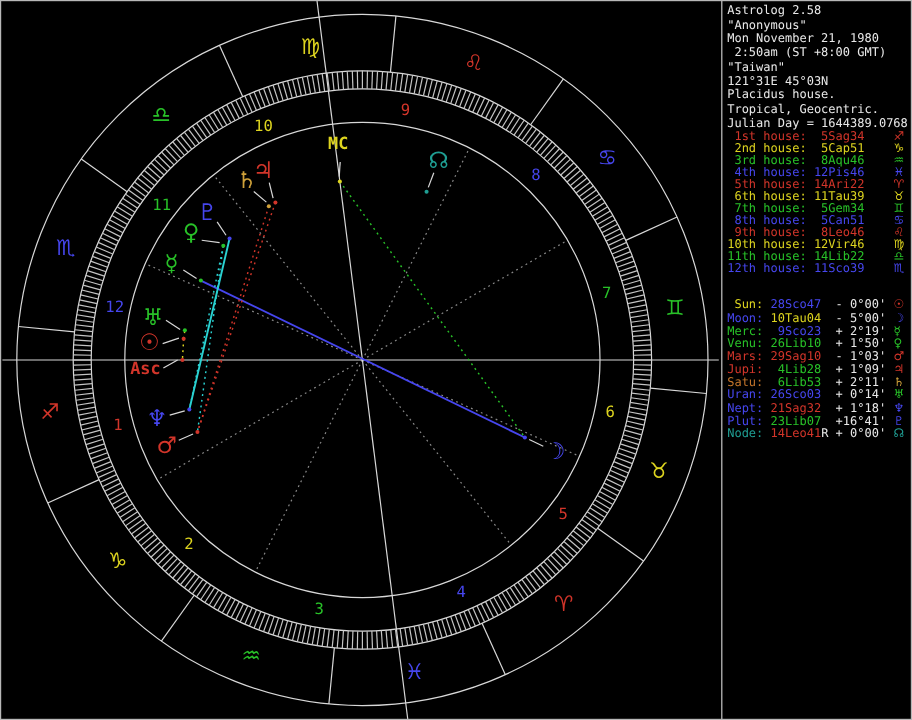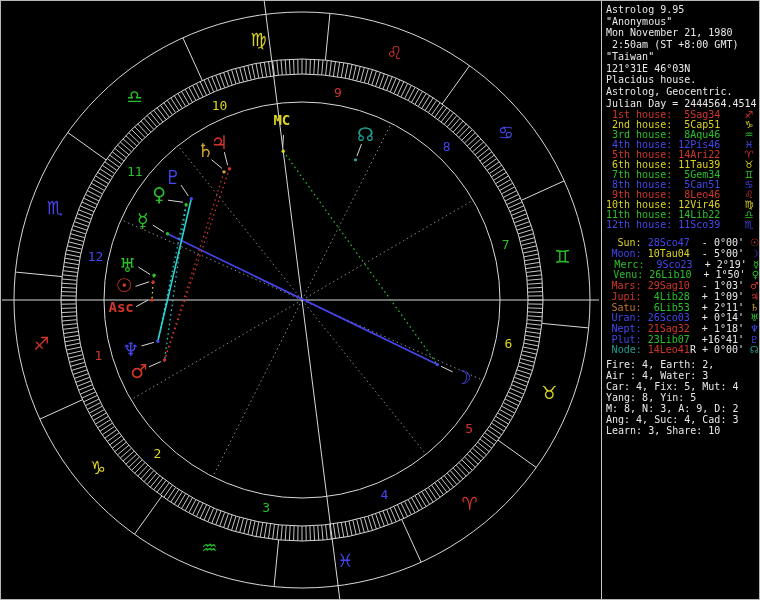--- a/index.html
+++ b/index.html
@@ -6,21 +6,21 @@
   body{width:760px;height:600px;position:relative;overflow:hidden;
        font-family:"DejaVu Sans Mono", monospace;}
   .frame{position:absolute;inset:0;border:1px solid #b8b8b8;pointer-events:none;z-index:50;}
   #chart{position:absolute;left:0;top:0;width:601px;height:600px;}
   #panel{position:absolute;left:601px;top:0;width:158px;height:600px;
          border-left:1px solid #c8c8c8;background:#000;padding-left:4px;box-sizing:border-box;}
   .sec{white-space:pre;font-size:10px;color:#e8e8e8;}
   .sec div{white-space:pre;}
   .hdr{margin-top:4px;line-height:11.7px;}
   .houses{margin-top:1px;line-height:10px;}
-  .planets{margin-top:8px;line-height:10.7px;text-align:right;}
+  .planets{margin-top:20px;line-height:10.7px;}
   .stats{margin-top:3px;line-height:11px;}
   .g{font-family:"DejaVu Sans", sans-serif;}
   svg text{font-family:"DejaVu Sans", sans-serif;}
   svg text.mono{font-family:"DejaVu Sans Mono", monospace;}
 </style>
 </head>
 <body>
 
 <div class="frame"></div>
 
@@ -481,17 +481,16 @@
       <line x1="136.13373041100198" y1="306.66187756040495" x2="148" y2="300" stroke="#d8d8d8" stroke-width="1"></line>
       <circle cx="152" cy="300" r="1.7" fill="#d2352a"></circle>
       <text x="121.14581448428527" y="307.2638544483934" fill="#d2352a" font-size="14" text-anchor="middle" dominant-baseline="central" class="mono" font-weight="bold">Asc</text>
       <line x1="283.4961572537501" y1="135.03452541934098" x2="282.69868203109723" y2="147.2143359975704" stroke="#d8d8d8" stroke-width="1"></line>
       <circle cx="283.20001496535446" cy="151.1827948028283" r="1.7" fill="#ddd41f"></circle>
       <text x="281.8241232706552" y="120.12800663193204" fill="#ddd41f" font-size="14" text-anchor="middle" dominant-baseline="central" class="mono" font-weight="bold">MC</text>
     </svg>
 </div>
 
 <div id="panel">
-  <div id="hdr" class="sec hdr"><div>Astrolog 9.95</div><div>"Anonymous"</div><div>Mon November 21, 1980</div><div> 2:50am (ST +8:00 GMT)</div><div>"Taiwan"</div><div>121°31E 46°03N</div><div>Placidus house.</div><div>Astrolog, Geocentric.</div><div>Julian Day = 2444564.4514</div></div>
+  <div id="hdr" class="sec hdr"><div>Astrolog 2.58</div><div>"Anonymous"</div><div>Mon November 21, 1980</div><div> 2:50am (ST +8:00 GMT)</div><div>"Taiwan"</div><div>121°31E 45°03N</div><div>Placidus house.</div><div>Tropical, Geocentric.</div><div>Julian Day = 1644389.0768</div></div>
   <div id="houses" class="sec houses"><div><span style="color: rgb(210, 53, 42);"> 1st house:  5Sag34    </span><span class="g" style="color: rgb(210, 53, 42);">♐</span></div><div><span style="color: rgb(221, 212, 31);"> 2nd house:  5Cap51    </span><span class="g" style="color: rgb(221, 212, 31);">♑</span></div><div><span style="color: rgb(40, 193, 40);"> 3rd house:  8Aqu46    </span><span class="g" style="color: rgb(40, 193, 40);">♒</span></div><div><span style="color: rgb(70, 70, 238);"> 4th house: 12Pis46    </span><span class="g" style="color: rgb(70, 70, 238);">♓</span></div><div><span style="color: rgb(210, 53, 42);"> 5th house: 14Ari22    </span><span class="g" style="color: rgb(210, 53, 42);">♈</span></div><div><span style="color: rgb(221, 212, 31);"> 6th house: 11Tau39    </span><span class="g" style="color: rgb(221, 212, 31);">♉</span></div><div><span style="color: rgb(40, 193, 40);"> 7th house:  5Gem34    </span><span class="g" style="color: rgb(40, 193, 40);">♊</span></div><div><span style="color: rgb(70, 70, 238);"> 8th house:  5Can51    </span><span class="g" style="color: rgb(70, 70, 238);">♋</span></div><div><span style="color: rgb(210, 53, 42);"> 9th house:  8Leo46    </span><span class="g" style="color: rgb(210, 53, 42);">♌</span></div><div><span style="color: rgb(221, 212, 31);">10th house: 12Vir46    </span><span class="g" style="color: rgb(221, 212, 31);">♍</span></div><div><span style="color: rgb(40, 193, 40);">11th house: 14Lib22    </span><span class="g" style="color: rgb(40, 193, 40);">♎</span></div><div><span style="color: rgb(70, 70, 238);">12th house: 11Sco39    </span><span class="g" style="color: rgb(70, 70, 238);">♏</span></div></div>
   <div id="planets" class="sec planets"><div><span style="color: rgb(221, 212, 31);"> Sun: </span><span style="color: rgb(70, 70, 238);">28Sco47</span><span style="color: rgb(232, 232, 232);">  - 0°00' </span><span class="g" style="color: rgb(210, 53, 42);">☉</span></div><div><span style="color: rgb(70, 70, 238);">Moon: </span><span style="color: rgb(221, 212, 31);">10Tau04</span><span style="color: rgb(232, 232, 232);">  - 5°00' </span><span class="g" style="color: rgb(70, 70, 238);">☽</span></div><div><span style="color: rgb(40, 193, 40);">Merc: </span><span style="color: rgb(70, 70, 238);"> 9Sco23</span><span style="color: rgb(232, 232, 232);">  + 2°19' </span><span class="g" style="color: rgb(40, 193, 40);">☿</span></div><div><span style="color: rgb(40, 193, 40);">Venu: </span><span style="color: rgb(40, 193, 40);">26Lib10</span><span style="color: rgb(232, 232, 232);">  + 1°50' </span><span class="g" style="color: rgb(40, 193, 40);">♀</span></div><div><span style="color: rgb(210, 53, 42);">Mars: </span><span style="color: rgb(210, 53, 42);">29Sag10</span><span style="color: rgb(232, 232, 232);">  - 1°03' </span><span class="g" style="color: rgb(210, 53, 42);">♂</span></div><div><span style="color: rgb(210, 53, 42);">Jupi: </span><span style="color: rgb(40, 193, 40);"> 4Lib28</span><span style="color: rgb(232, 232, 232);">  + 1°09' </span><span class="g" style="color: rgb(210, 53, 42);">♃</span></div><div><span style="color: rgb(196, 117, 43);">Satu: </span><span style="color: rgb(40, 193, 40);"> 6Lib53</span><span style="color: rgb(232, 232, 232);">  + 2°11' </span><span class="g" style="color: rgb(207, 161, 58);">♄</span></div><div><span style="color: rgb(70, 70, 238);">Uran: </span><span style="color: rgb(70, 70, 238);">26Sco03</span><span style="color: rgb(232, 232, 232);">  + 0°14' </span><span class="g" style="color: rgb(40, 193, 40);">♅</span></div><div><span style="color: rgb(70, 70, 238);">Nept: </span><span style="color: rgb(210, 53, 42);">21Sag32</span><span style="color: rgb(232, 232, 232);">  + 1°18' </span><span class="g" style="color: rgb(70, 70, 238);">♆</span></div><div><span style="color: rgb(70, 70, 238);">Plut: </span><span style="color: rgb(40, 193, 40);">23Lib07</span><span style="color: rgb(232, 232, 232);">  +16°41' </span><span class="g" style="color: rgb(70, 70, 238);">♇</span></div><div><span style="color: rgb(31, 158, 147);">Node: </span><span style="color: rgb(210, 53, 42);">14Leo41</span><span style="color: rgb(232, 232, 232);">R + 0°00' </span><span class="g" style="color: rgb(31, 158, 147);">☊</span></div></div>
-  <div id="stats" class="sec stats"><div>Fire: 4, Earth: 2,</div><div>Air : 4, Water: 3</div><div>Car: 4, Fix: 5, Mut: 4</div><div>Yang: 8, Yin: 5</div><div>M: 8, N: 3, A: 9, D: 2</div><div>Ang: 4, Suc: 4, Cad: 3</div><div>Learn: 3, Share: 10</div></div>
 </div>
 
 </body></html>

